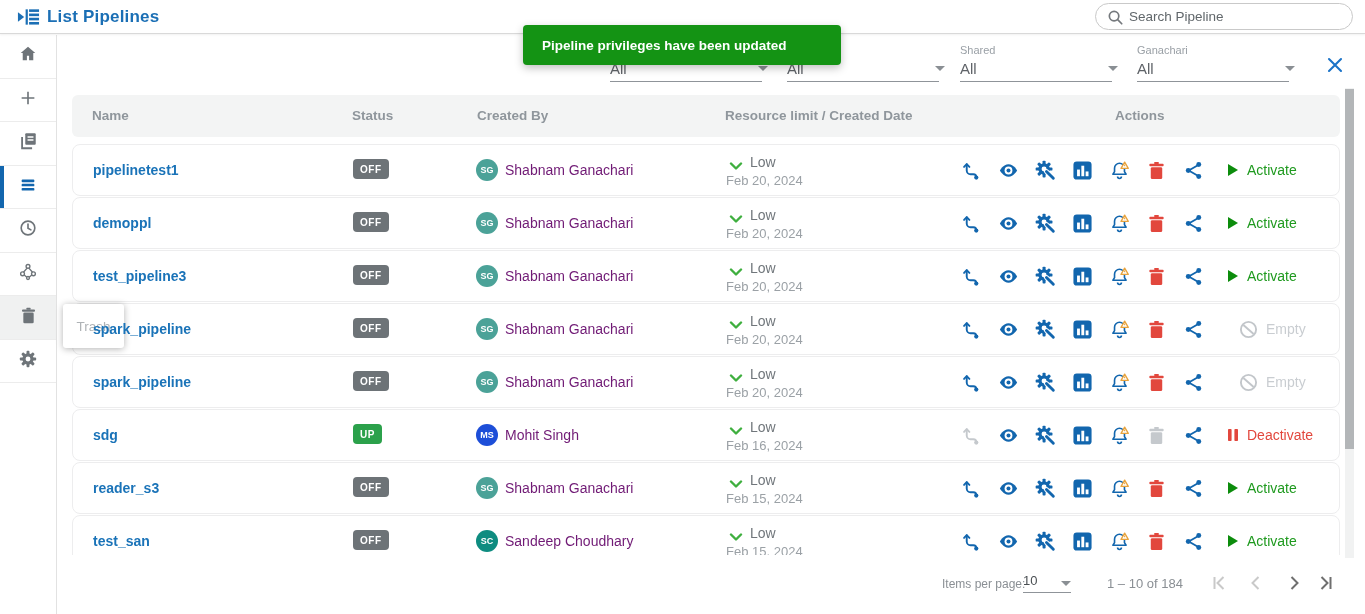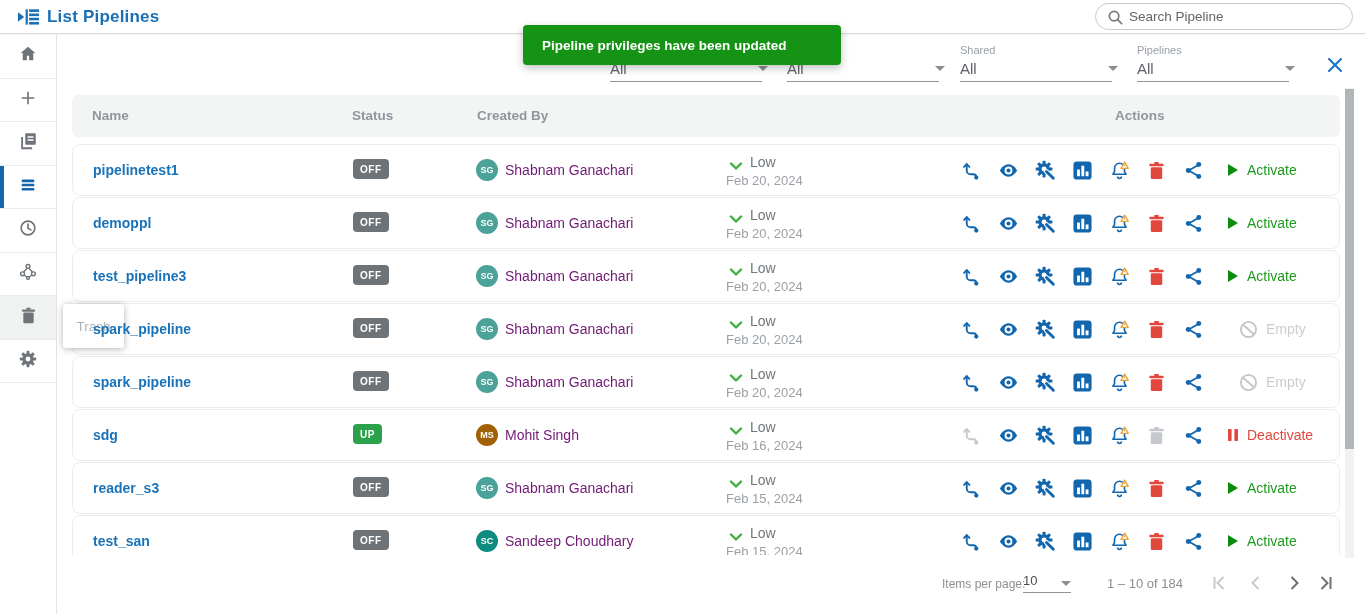--- a/index.html
+++ b/index.html
@@ -210,36 +210,37 @@
     <div class="funder"></div>
       <div class="farrow"></div>
   </div>
   <div class="ffield f3">
     <div class="flabel">Shared</div>
     <div class="fvalue">All</div>
     <div class="funder"></div>
       <div class="farrow"></div>
   </div>
   <div class="ffield f4">
-    <div class="flabel">Pipelines</div>
+    <div class="flabel">Ganachari</div>
     <div class="fvalue">All</div>
     <div class="funder"></div>
       <div class="farrow"></div>
   </div>
   <span id="clear-filters">
     <svg width="18" height="18" viewBox="0 0 18 18">
         <path d="M3 3 L15 15 M15 3 L3 15" stroke="#1B73C8" stroke-width="2.1" stroke-linecap="round"></path>
       </svg>
   </span>
 
   <div id="table">
     <div class="thead">
       <span class="th-name">Name</span>
       <span class="th-status">Status</span>
       <span class="th-created">Created By</span>
+      <span class="th-resource">Resource limit / Created Date</span>
       <span class="th-actions">Actions</span>
     </div>
     <div id="rows">
         <div class="row">
       <a class="cell-name">pipelinetest1</a>
       <span class="badge off">OFF</span>
       <span class="avatar" style="background: rgb(75, 162, 152);">SG</span>
       <span class="creator">Shabnam Ganachari</span>
       <span class="chev">
         <svg width="14" height="9" viewBox="0 0 14 9">
@@ -659,21 +660,21 @@
                 <circle cx="10" cy="10" r="8" fill="none" stroke="#C2C6CA" stroke-width="2"></circle>
                 <path d="M4.6 5.3 L15.4 14.7" stroke="#C2C6CA" stroke-width="2"></path>
               </svg>
             </span>
         <span class="act-label">Empty</span>
       </span>
     </div>
         <div class="row">
       <a class="cell-name">sdg</a>
       <span class="badge up">UP</span>
-      <span class="avatar" style="background: #a16207;">MS</span>
+      <span class="avatar" style="background: #1d4ed8;">MS</span>
       <span class="creator">Mohit Singh</span>
       <span class="chev">
         <svg width="14" height="9" viewBox="0 0 14 9">
               <path d="M2 1.5 L7 6.5 L12 1.5" fill="none" stroke="#3FAF3F" stroke-width="2.4" stroke-linecap="round" stroke-linejoin="round"></path>
             </svg>
       </span>
       <span class="limit">Low</span>
       <span class="date">Feb 16, 2024</span>
       <span class="icons">
         <span class="aicon disabled">

